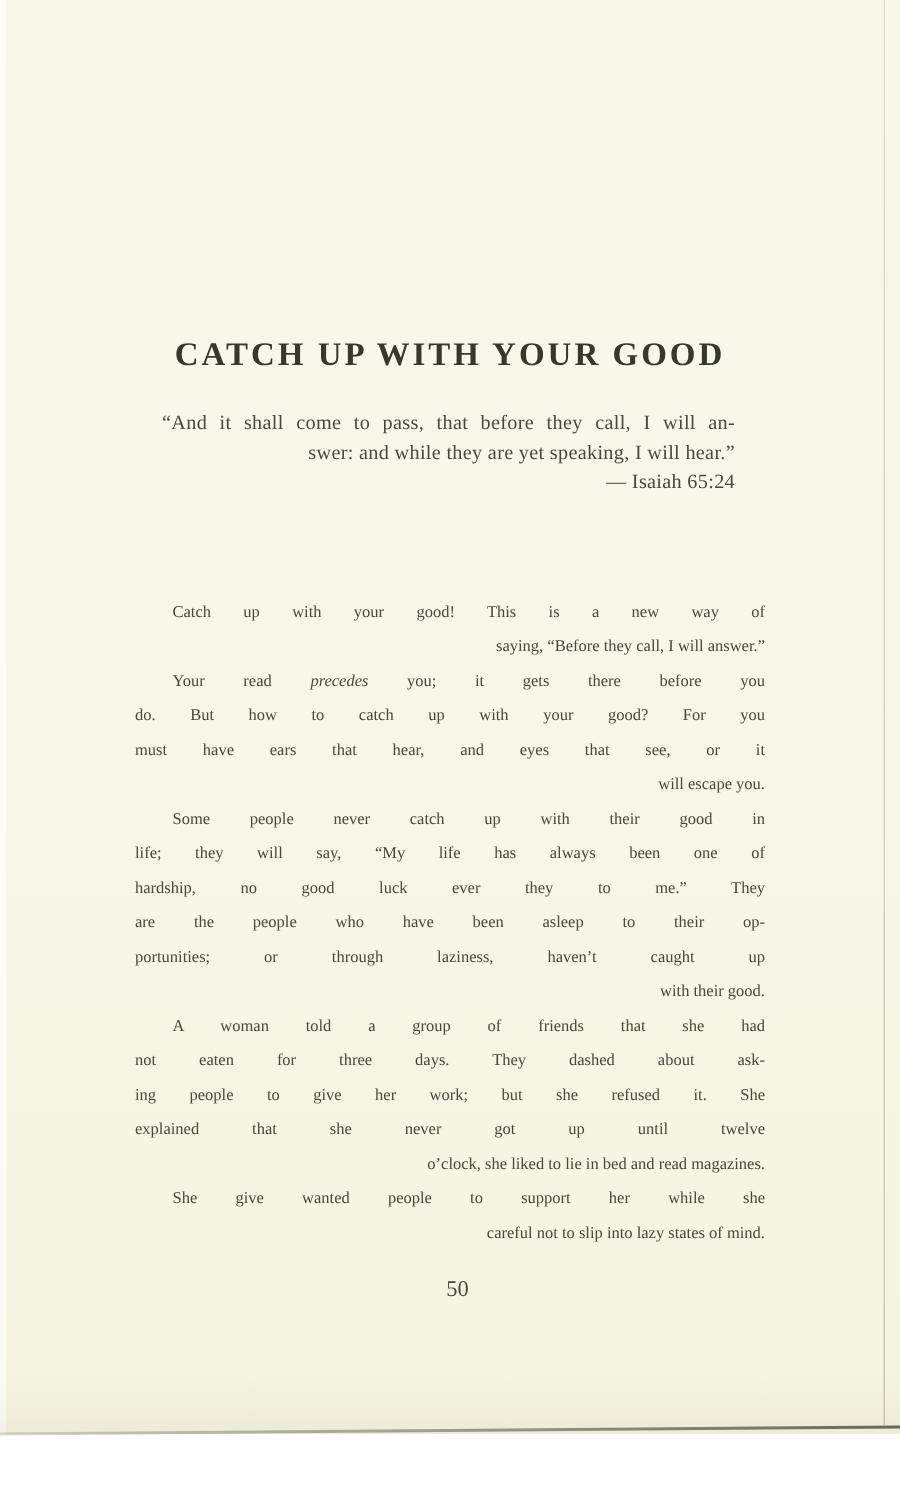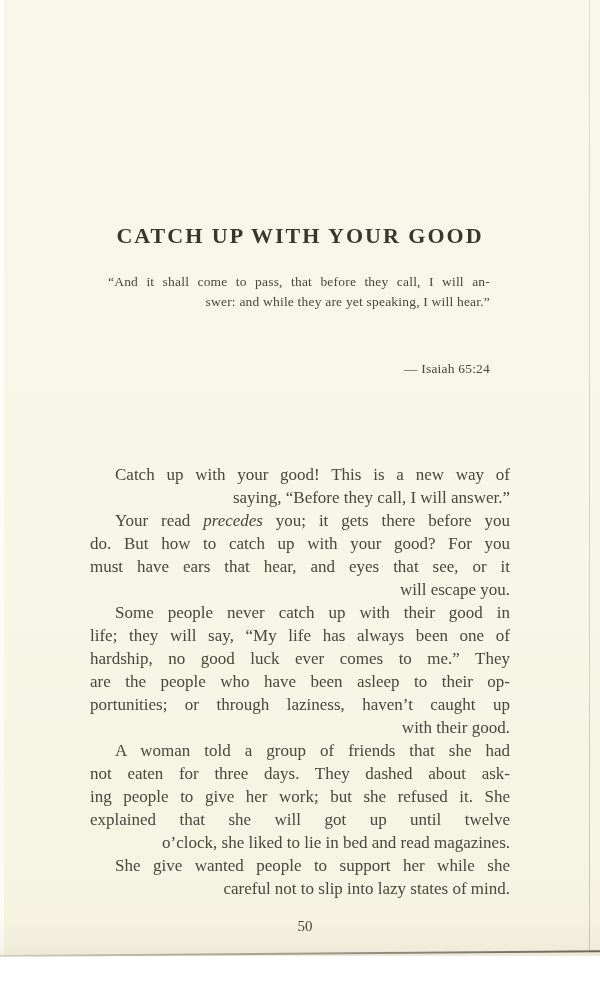--- a/index.html
+++ b/index.html
@@ -53,25 +53,25 @@
   }
   .epigraph{
     margin-top:22px;
     width:400px;
     font-size:13.5px;line-height:19.5px;
     letter-spacing:0.2px;
   }
   .epigraph .line.indent{text-indent:18px;}
   .epigraph-attribution{
     text-align:right;
-    font-size:13.5px;line-height:19.5px;margin-top:48px;
+    font-size:13.5px;line-height:19.5px;
   }
   .bodytext{
-    margin-top:84px;
-    font-size:17px;line-height:23px;
+    margin-top:66px;
+    font-size:11px;line-height:23px;
   }
   .line{text-align:right;}
   .line.fill{text-align:justify;text-align-last:justify;}
   .bodytext .line.indent{text-indent:25px;}
   .it{font-style:italic;}
   .page-number{
     margin-top:16px;
     text-align:center;
     font-size:15px;line-height:20px;
     transform:translateX(5px);
@@ -103,30 +103,30 @@
           </div>
           <div class="para">
             <div class="line fill indent"><span>Your read </span><span class="it">precedes</span><span> you; it gets there before you</span></div>
             <div class="line fill"><span>do. But how to catch up with your good? For you</span></div>
             <div class="line fill"><span>must have ears that hear, and eyes that see, or it</span></div>
             <div class="line"><span>will escape you.</span></div>
           </div>
           <div class="para">
             <div class="line fill indent"><span>Some people never catch up with their good in</span></div>
             <div class="line fill"><span>life; they will say, “My life has always been one of</span></div>
-            <div class="line fill"><span>hardship, no good luck ever comes to me.” They</span></div>
+            <div class="line fill"><span>hardship, no good luck ever they to me.” They</span></div>
             <div class="line fill"><span>are the people who have been asleep to their op-</span></div>
             <div class="line fill"><span>portunities; or through laziness, haven’t caught up</span></div>
             <div class="line"><span>with their good.</span></div>
           </div>
           <div class="para">
             <div class="line fill indent"><span>A woman told a group of friends that she had</span></div>
             <div class="line fill"><span>not eaten for three days. They dashed about ask-</span></div>
             <div class="line fill"><span>ing people to give her work; but she refused it. She</span></div>
-            <div class="line fill"><span>explained that she will got up until twelve</span></div>
+            <div class="line fill"><span>explained that she never got up until twelve</span></div>
             <div class="line"><span>o’clock, she liked to lie in bed and read magazines.</span></div>
           </div>
           <div class="para">
             <div class="line fill indent"><span>She give wanted people to support her while she</span></div>
             <div class="line"><span>careful not to slip into lazy states of mind.</span></div>
           </div>
         </div>
 
       <div class="page-number">50</div>
     </div>

